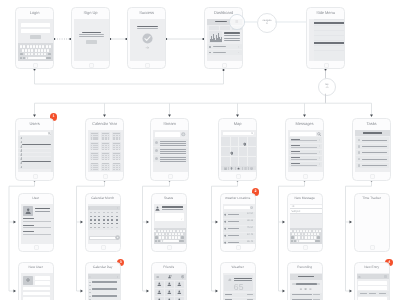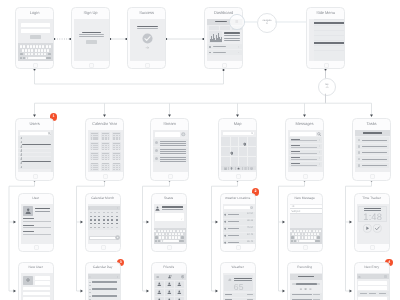--- a/index.html
+++ b/index.html
@@ -952,38 +952,20 @@
           <div class="keyg" style="left:4.7px;top:11.863636363636362px;width:2.2px;height:2.2727272727272725px"></div>
           <div class="key" style="left:7.9px;top:11.863636363636362px;width:1px;height:2.2727272727272725px"></div>
           <div class="key" style="left:9.700000000000001px;top:11.863636363636362px;width:15.499999999999996px;height:2.2727272727272725px"></div>
           <div class="keyg" style="left:25.599999999999998px;top:11.863636363636362px;width:5.2px;height:2.2727272727272725px"></div>
         </div>
       </div>
       <div class="home" style="left:15.799999999999999px;top:51.8px;width:4.7px;height:4.7px"></div>
     </div>
     <div class="phone" style="left:353.5px;top:192.6px;width:36.3px;height:59px" id="ph-time_tracker">
       <div class="ptitle" style="top:3.1px;font-size:3.3px;line-height:3.3px">Time Tracker</div>
-      <div class="screen" style="left:2px;top:10.6px;width:32.3px;height:39.8px" id="sc-time_tracker">
-        <div style="position:absolute;left:1.8px;top:1.8px;width:28.699999999999996px;height:16px;background:#E9EBED;border:0.5px solid #E0E2E5;box-sizing:border-box;border-radius:0.5px"></div>
-        <div style="position:absolute;left:7.8px;top:4px;width:16.699999999999996px;height:1.3px;background:#73777E;border-radius:0.2px"></div>
-        <div style="position:absolute;left:7.8px;top:6.3px;width:16.699999999999996px;height:0.85px;background:#898E95;border-radius:0.2px"></div>
-        <div class="big" style="left:0px;top:8.2px;width:32.3px;text-align:center;font-size:9.4px;line-height:9.8px;color:#C0C3C8;letter-spacing:0.1px">1:48</div>
-        <div style="position:absolute;left:6.849999999999998px;top:20px;width:8.6px;height:8.6px">
-          <svg viewBox="0 0 24 24" width="100%" height="100%" style="display:block">
-            <circle cx="12" cy="12" r="11.2" fill="none" stroke="#CACDD1" stroke-width="1.2"></circle>
-            <path d="M9.2 7.2 L17.0 12 L9.2 16.8 Z" fill="#82878E"></path>
-          </svg>
-        </div>
-        <div style="position:absolute;left:16.849999999999998px;top:20px;width:8.6px;height:8.6px">
-          <svg viewBox="0 0 24 24" width="100%" height="100%" style="display:block">
-            <circle cx="12" cy="12" r="11.2" fill="none" stroke="#CACDD1" stroke-width="1.2"></circle>
-            <path d="M6.8 12.4 L10.4 16.2 L17.4 8.2" stroke="#82878E" stroke-width="2.2" fill="none" stroke-linecap="round" stroke-linejoin="round"></path>
-          </svg>
-        </div>
-      </div>
       <div class="home" style="left:15.799999999999999px;top:51.8px;width:4.7px;height:4.7px"></div>
     </div>
     <div class="phone" style="left:17.5px;top:261.8px;width:36.3px;height:59px" id="ph-new_user">
       <div class="ptitle" style="top:3.1px;font-size:3.3px;line-height:3.3px">New User</div>
       <div class="screen" style="left:2px;top:10.6px;width:32.3px;height:39.8px" id="sc-new_user">
         <div style="position:absolute;left:2.4px;top:2.2px;width:10.2px;height:9px;background:#C8CBCF;border-radius:0.4px">
           <div style="position:absolute;left:3.1px;top:2.5px;width:4px;height:4px">
             <svg viewBox="0 0 24 24" width="100%" height="100%" style="display:block">
               <circle cx="12" cy="12" r="8.2" fill="none" stroke="#6E737A" stroke-width="2.8"></circle>
               <circle cx="12" cy="12" r="3.4" fill="#6E737A"></circle>

